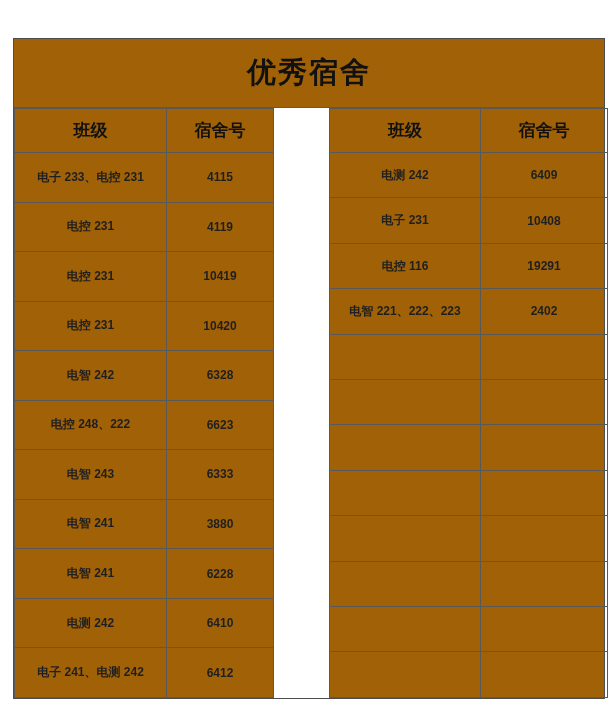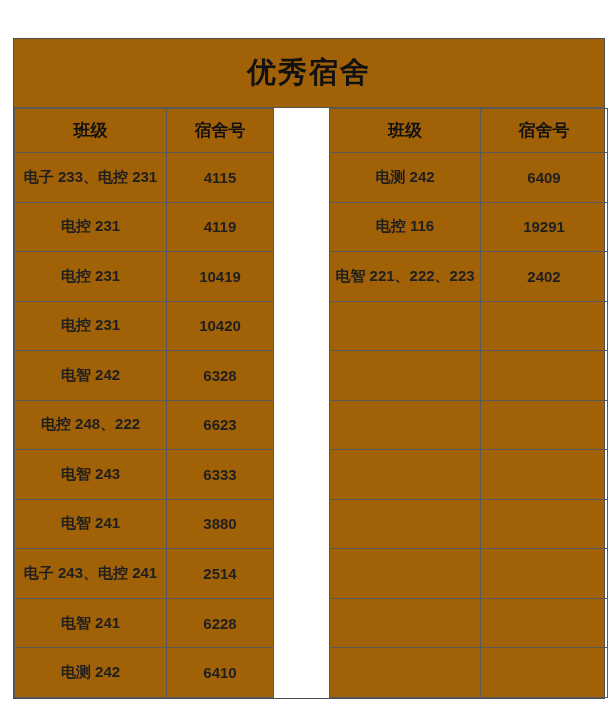--- a/index.html
+++ b/index.html
@@ -20,21 +20,21 @@
   .content{display:flex;height:calc(100% - 69px);align-items:stretch;}
   table.dorm-table{border-collapse:collapse;table-layout:fixed;height:100%;border-radius:6px;}
   table.left-table{width:259px;}
   table.right-table{width:278px;}
   .gap-col{width:55px;flex:0 0 55px;background:#ffffff;}
   th,td{
     box-sizing:border-box;border:1px solid #595959;text-align:center;
     vertical-align:middle;padding:0 2px;overflow:hidden;white-space:nowrap;
   }
   th{height:44px;font-size:17px;font-weight:700;color:#111111;}
-  td{height:42px;font-size:15px;font-weight:600;}
+  td{height:42px;font-size:12px;font-weight:600;}
 </style>
 </head>
 <body>
 
 <div class="frame">
   <div class="title-cell">优秀宿舍</div>
   <div class="content">
 
     <table class="dorm-table left-table">
       <colgroup>
@@ -74,30 +74,30 @@
           </tr>
           <tr>
             <td>电智 243</td>
             <td>6333</td>
           </tr>
           <tr>
             <td>电智 241</td>
             <td>3880</td>
           </tr>
           <tr>
-            <td>电子 243、电控 241</td>
-            <td>2514</td>
-          </tr>
-          <tr>
             <td>电智 241</td>
             <td>6228</td>
           </tr>
           <tr>
             <td>电测 242</td>
             <td>6410</td>
+          </tr>
+          <tr>
+            <td>电子 241、电测 242</td>
+            <td>6412</td>
           </tr>
         </tbody>
     </table>
 
     <div class="gap-col"></div>
 
     <table class="dorm-table right-table">
       <colgroup>
           <col style="width:151px">
           <col style="width:127px">
@@ -105,20 +105,24 @@
       <thead>
         <tr>
           <th>班级</th>
           <th>宿舍号</th>
         </tr>
       </thead>
       <tbody id="right-tbody">
           <tr>
             <td>电测 242</td>
             <td>6409</td>
+          </tr>
+          <tr>
+            <td>电子 231</td>
+            <td>10408</td>
           </tr>
           <tr>
             <td>电控 116</td>
             <td>19291</td>
           </tr>
           <tr>
             <td>电智 221、222、223</td>
             <td>2402</td>
           </tr>
           <tr>

